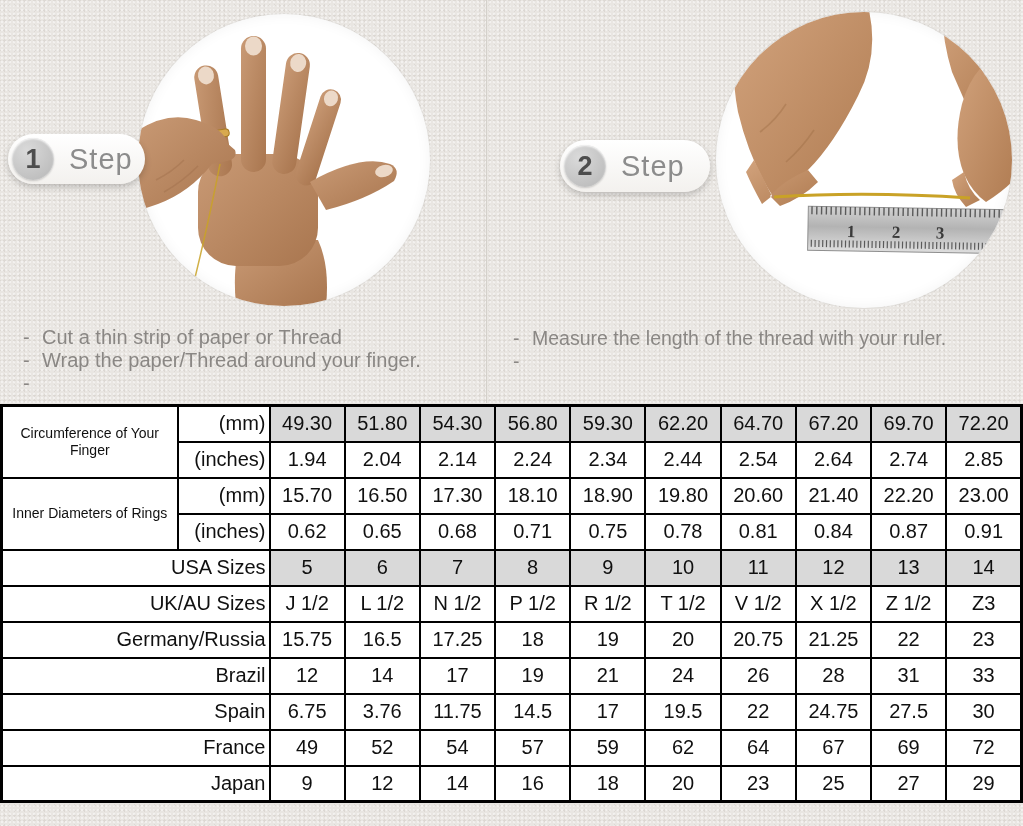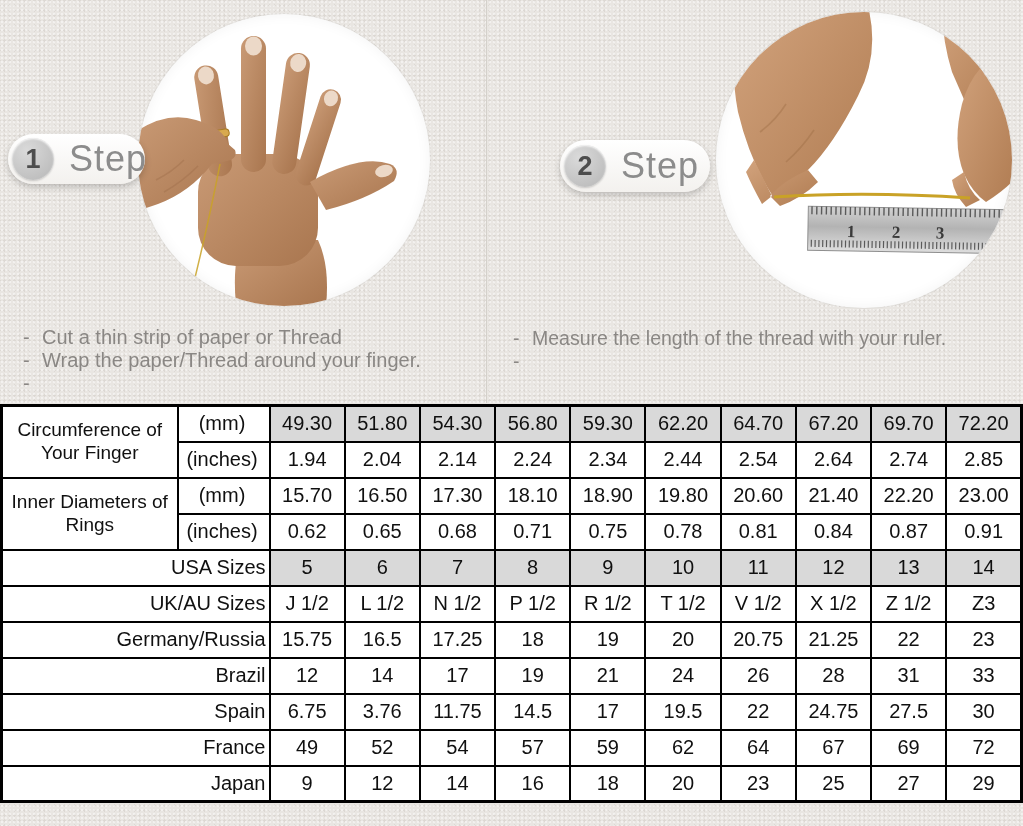--- a/index.html
+++ b/index.html
@@ -34,39 +34,39 @@
   }
   .badge-1{left:8px;top:134px;width:137px;height:50px;}
   .badge-2{left:560px;top:140px;width:150px;height:52px;}
   .step-num{
     width:42px;height:42px;border-radius:50%;flex:0 0 42px;
     background:radial-gradient(circle at 35% 30%, #dadada, #bfbfbf 75%);
     box-shadow:inset 0 1px 2px rgba(255,255,255,0.9), 0 1px 2px rgba(0,0,0,0.18);
     color:#4d4d4d;font-size:27px;font-weight:bold;
     display:flex;align-items:center;justify-content:center;
   }
-  .step-label{color:#8c8c8c;font-size:36px;margin-left:15px;letter-spacing:1px;}
+  .step-label{color:#8c8c8c;font-size:29px;margin-left:15px;letter-spacing:1px;}
   .instructions{position:absolute;list-style:none;color:var(--muted);font-size:20px;line-height:23px;}
   .instr-1{left:16px;top:326px;width:470px;}
   .instr-2{left:506px;top:327px;width:516px;font-size:19.5px;}
   .instructions li{display:flex;}
   .instructions .dash{flex:0 0 26px;padding-left:7px;}
   .size-table{
     position:absolute;left:0;top:404px;width:1023px;
     border-collapse:collapse;table-layout:fixed;background:#ffffff;
     border:3px solid var(--tbl-border);
     font-size:20px;color:#101010;
   }
   .size-table td{
     border:2px solid var(--tbl-border);height:36px;padding:0 3px;
     text-align:center;white-space:nowrap;overflow:hidden;
   }
-  .size-table td.label-main{white-space:normal;font-size:19px;line-height:1.18;text-align:center;}
+  .size-table td.label-main{white-space:normal;font-size:14px;line-height:1.18;text-align:center;}
   .size-table td.label-left{text-align:right;padding-left:8px;}
-  .size-table td.unit{text-align:center;padding-left:0;}
+  .size-table td.unit{text-align:right;padding-left:0;}
   .size-table td.hl{background:var(--hl);}
 </style>
 </head>
 <body>
 
 <div class="page">
 
   <div class="divider"></div>
 
   <div class="photo-circle circle-left">

